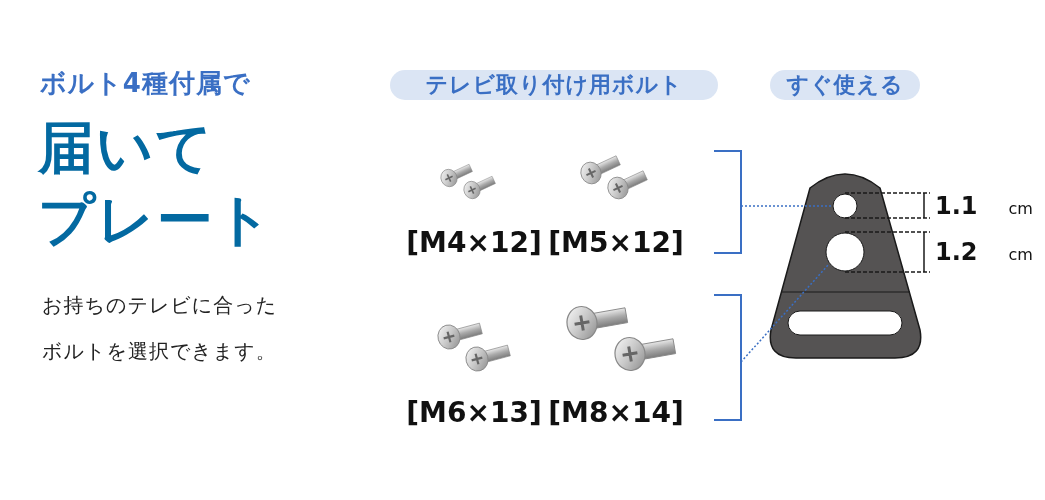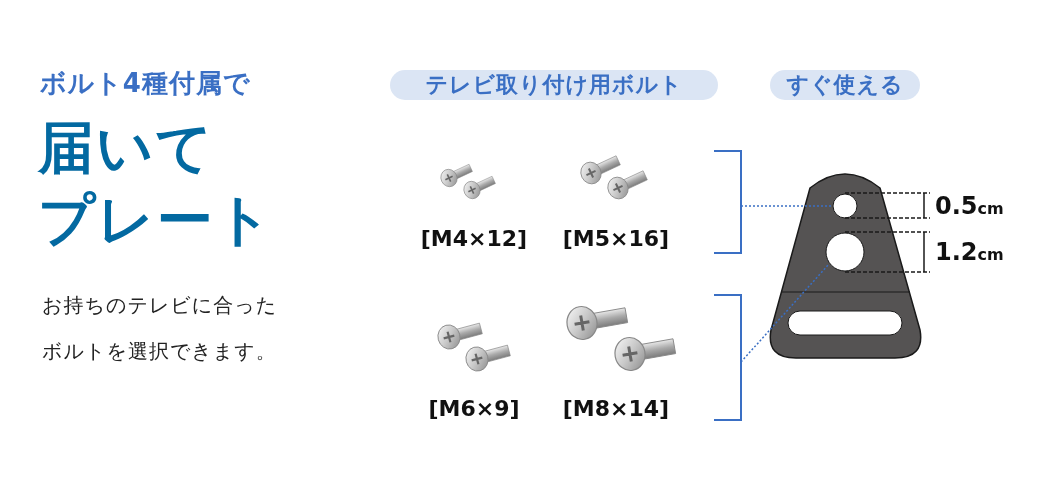--- a/index.html
+++ b/index.html
@@ -4,23 +4,23 @@
 <style>
   html, body { margin:0; padding:0; }
   body { width:1045px; height:500px; background:#ffffff; position:relative; overflow:hidden;
          font-family:"DejaVu Sans", "Liberation Sans", sans-serif; }
   .abs { position:absolute; }
   .subhead { left:40px; top:66px; font-size:26px; font-weight:bold; color:#3a6fc4; letter-spacing:1px; white-space:nowrap; }
   .headline { left:38px; font-size:56px; font-weight:bold; color:#0369a1; letter-spacing:2px; white-space:nowrap; line-height:1; }
   .desc { left:42px; font-size:20px; color:#222; letter-spacing:1px; white-space:nowrap; }
   .pill { background:#dbe5f4; color:#3a6fc4; border-radius:24px; height:30px; display:flex; align-items:center; justify-content:center;
           font-size:22px; font-weight:bold; letter-spacing:1px; white-space:nowrap; }
-  .label { font-size:22px; font-weight:bold; color:#111; white-space:nowrap; text-align:center; width:140px; }
+  .label { font-size:28px; font-weight:bold; color:#111; white-space:nowrap; text-align:center; width:140px; }
   .dim { font-size:24px; font-weight:bold; color:#111; white-space:nowrap; }
-  .dim small { font-size:16px; font-weight:bold; }
+  .dim small { font-size:16px; font-weight:normal;margin-left:31px; }
 </style>
 </head>
 <body>
 
 <div class="abs subhead">ボルト4種付属で</div>
 <div class="abs headline" style="top:120px;">届いて</div>
 <div class="abs headline" style="top:192px;">プレート</div>
 <div class="abs desc" style="top:292px;">お持ちのテレビに合った</div>
 <div class="abs desc" style="top:338px;text-align:right;">ボルトを選択できます。</div>
 
@@ -69,22 +69,22 @@
 
   <g transform="translate(582,323) rotate(-10) scale(1.5)">
       <use href="#screw"></use>
     </g>
   <g transform="translate(630,354) rotate(-10) scale(1.5)">
       <use href="#screw"></use>
     </g>
 </svg>
 
 <div class="abs label" style="left:404px; top:226px;">[M4×12]</div>
-<div class="abs label" style="left:546px; top:226px;">[M5×16]</div>
-<div class="abs label" style="left:404px; top:396px;">[M6×9]</div>
+<div class="abs label" style="left:546px; top:226px;">[M5×12]</div>
+<div class="abs label" style="left:404px; top:396px;">[M6×13]</div>
 <div class="abs label" style="left:546px; top:396px;">[M8×14]</div>
 
 <svg class="abs" style="left:0; top:0;" width="1045" height="500">
 
   <path d="M714 151 H741 V253 H714" fill="none" stroke="#3a6fc4" stroke-width="2"></path>
   <path d="M714 295 H741 V420 H714" fill="none" stroke="#3a6fc4" stroke-width="2"></path>
 
   <path d="M810 188 Q845 160 880 188 L920 330 Q925 358 895 358 L796 358 Q766 358 771 330 Z" fill="#555353" stroke="#1a1a1a" stroke-width="1.5"></path>
   <line x1="782" y1="292" x2="910" y2="292" stroke="#1a1a1a" stroke-width="1.2"></line>
   <circle cx="845" cy="206" r="12" fill="#fff" stroke="#1a1a1a" stroke-width="1"></circle>
@@ -96,17 +96,17 @@
 
   <line x1="845" y1="193" x2="930" y2="193" stroke="#1a1a1a" stroke-width="1.3" stroke-dasharray="4,2"></line>
   <line x1="845" y1="218" x2="930" y2="218" stroke="#1a1a1a" stroke-width="1.3" stroke-dasharray="4,2"></line>
   <line x1="924" y1="193" x2="924" y2="218" stroke="#1a1a1a" stroke-width="1.5"></line>
   <line x1="845" y1="232" x2="930" y2="232" stroke="#1a1a1a" stroke-width="1.3" stroke-dasharray="4,2"></line>
   <line x1="845" y1="272" x2="930" y2="272" stroke="#1a1a1a" stroke-width="1.3" stroke-dasharray="4,2"></line>
   <line x1="924" y1="232" x2="924" y2="272" stroke="#1a1a1a" stroke-width="1.5"></line>
 </svg>
 
 <div class="abs dim" style="left:935px; top:192px;">
-  <span>0.5</span><small>cm</small>
+  <span>1.1</span><small>cm</small>
 </div>
 <div class="abs dim" style="left:935px; top:238px;">
   <span>1.2</span><small>cm</small>
 </div>
 
 </body></html>

